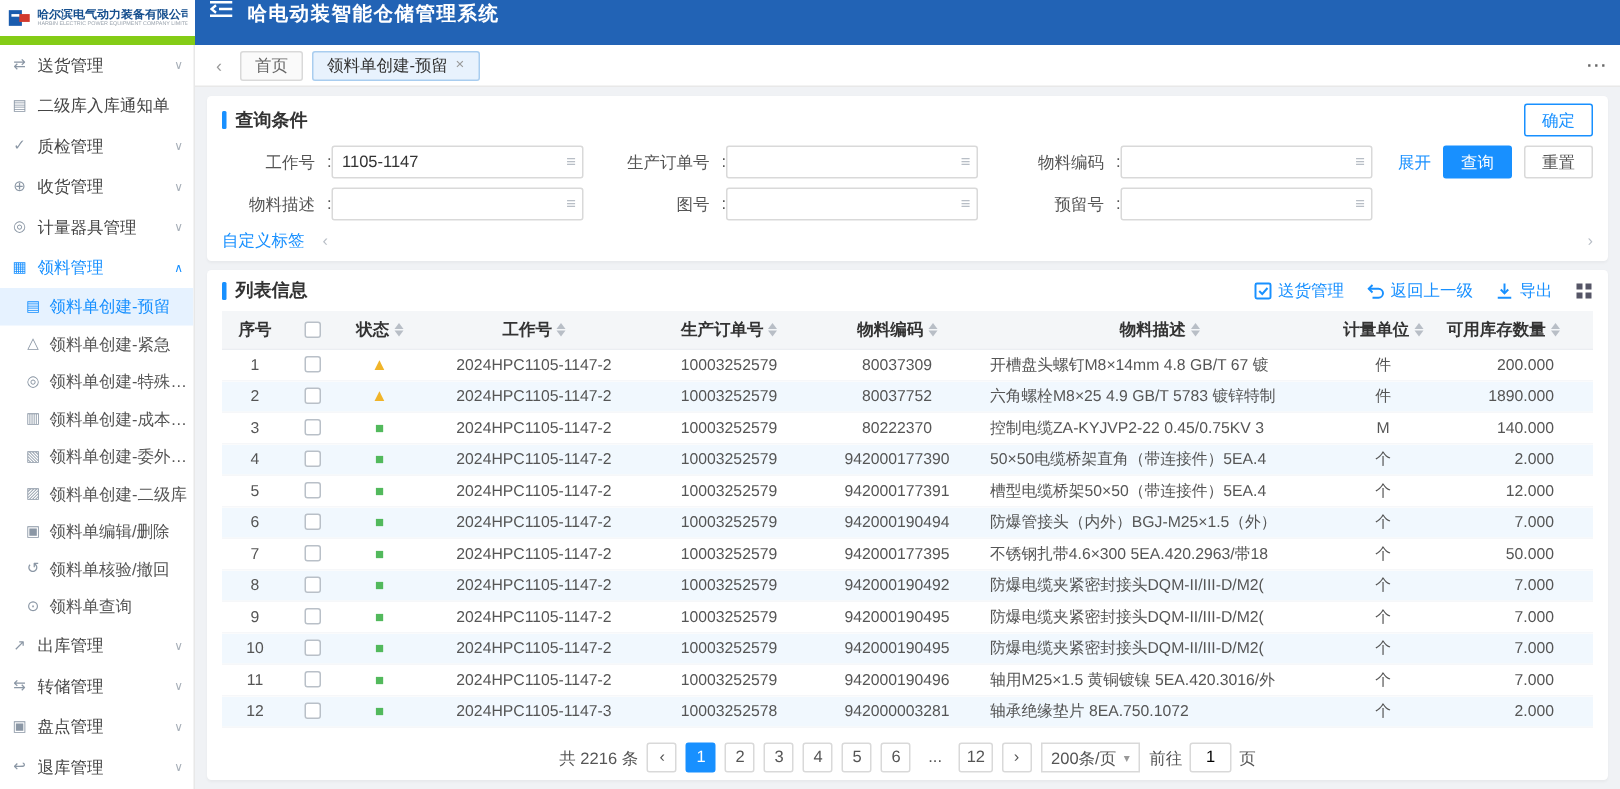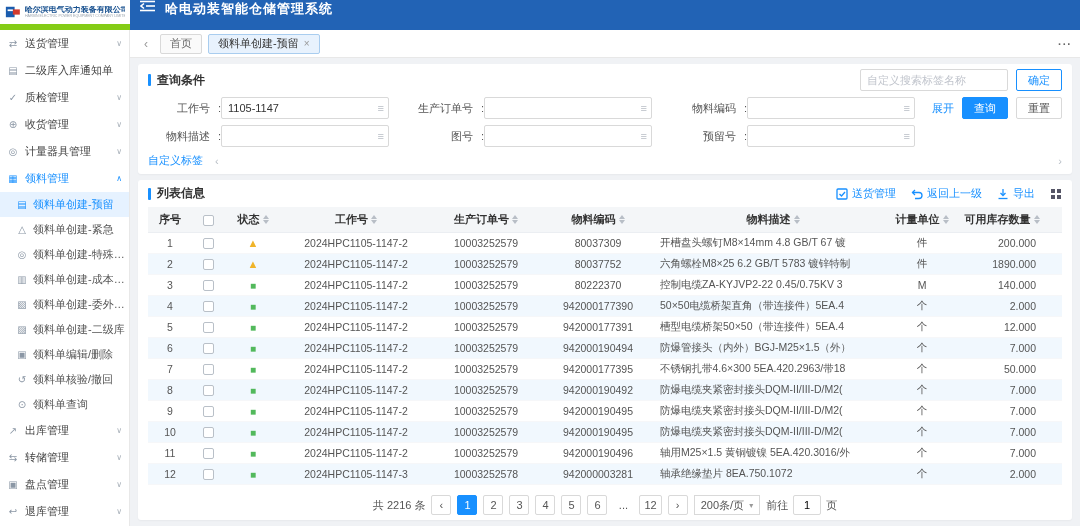--- a/index.html
+++ b/index.html
@@ -239,21 +239,20 @@
       <span class="tab-more">···</span>
     </div>
 
     <div class="page">
 
       <div class="card">
         <div class="card-head">
           <span class="bar"></span>
           <span class="card-title">查询条件</span>
           <div class="q-head-right">
-            <input class="q-input" placeholder="自定义搜索标签名称" style="">
             <button class="btn btn-outline">确定</button>
           </div>
         </div>
         <div class="f-row">
           <div class="f-group">
             <span class="f-label">工作号</span>
               <span class="f-label" style="width:4px;margin:0">:</span>
             <span class="f-wrap"><input class="f-input" value="1105-1147" style=""><span class="f-suffix">≡</span></span>
           </div>
           <div class="f-group">
@@ -396,21 +395,21 @@
                   <td class="num">200.000</td>
                   <td class="num">13</td>
                 </tr>
                 <tr>
                   <td>2</td>
                   <td><span class="cb"></span></td>
                   <td><span class="st-warning">▲</span></td>
                   <td>2024HPC1105-1147-2</td>
                   <td>10003252579</td>
                   <td>80037752</td>
-                  <td class="left">六角螺栓M8×25 6.2 GB/T 5783 镀锌特制</td>
+                  <td class="left">六角螺栓M8×25 4.9 GB/T 5783 镀锌特制</td>
                   <td>件</td>
                   <td class="num">1890.000</td>
                   <td class="num">12</td>
                 </tr>
                 <tr>
                   <td>3</td>
                   <td><span class="cb"></span></td>
                   <td><span class="st-success">■</span></td>
                   <td>2024HPC1105-1147-2</td>
                   <td>10003252579</td>

